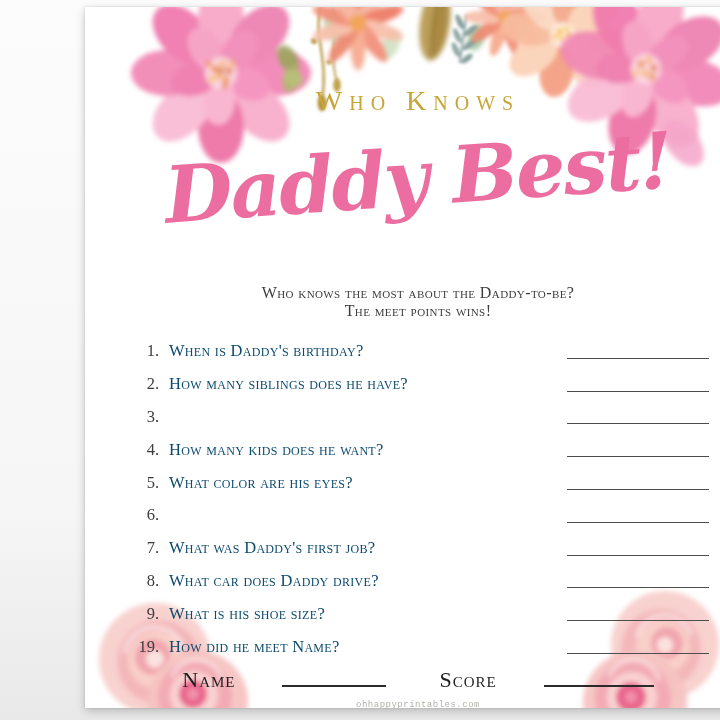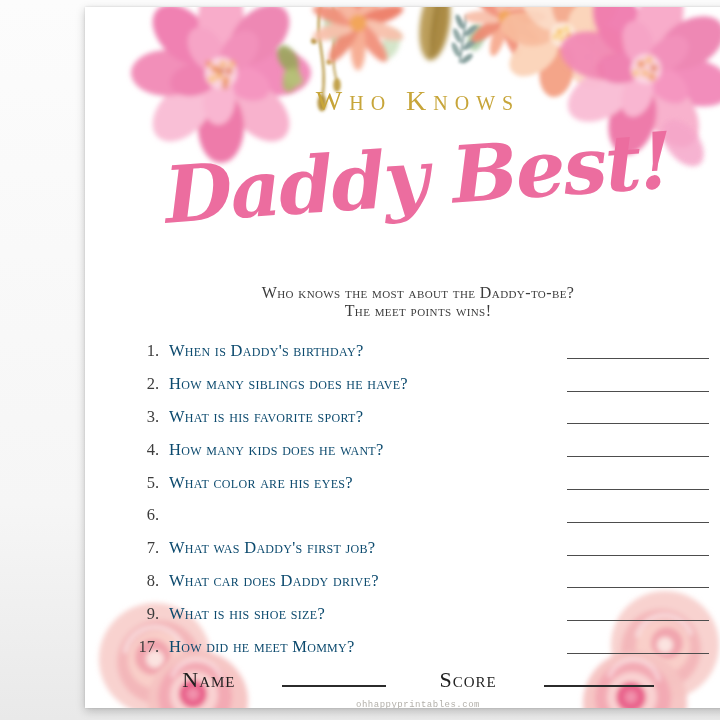--- a/index.html
+++ b/index.html
@@ -287,21 +287,20 @@
         <span class="q-text">When is Daddy's birthday?</span>
         <span class="answer-line"></span>
       </div>
       <div class="q-row">
         <span class="q-num">2.</span>
         <span class="q-text">How many siblings does he have?</span>
         <span class="answer-line"></span>
       </div>
       <div class="q-row">
         <span class="q-num">3.</span>
-        <span class="q-text">What is his favorite sport?</span>
         <span class="answer-line"></span>
       </div>
       <div class="q-row">
         <span class="q-num">4.</span>
         <span class="q-text">How many kids does he want?</span>
         <span class="answer-line"></span>
       </div>
       <div class="q-row">
         <span class="q-num">5.</span>
         <span class="q-text">What color are his eyes?</span>
@@ -320,22 +319,22 @@
         <span class="q-num">8.</span>
         <span class="q-text">What car does Daddy drive?</span>
         <span class="answer-line"></span>
       </div>
       <div class="q-row">
         <span class="q-num">9.</span>
         <span class="q-text">What is his shoe size?</span>
         <span class="answer-line"></span>
       </div>
       <div class="q-row">
-        <span class="q-num">17.</span>
-        <span class="q-text">How did he meet Mommy?</span>
+        <span class="q-num">19.</span>
+        <span class="q-text">How did he meet Name?</span>
         <span class="answer-line"></span>
       </div>
     </div>
 
     <div class="footer-row">
       <span class="footer-label">Name</span>
       <span class="footer-line"></span>
       <span class="footer-label score">Score</span>
       <span class="footer-line score"></span>
     </div>

